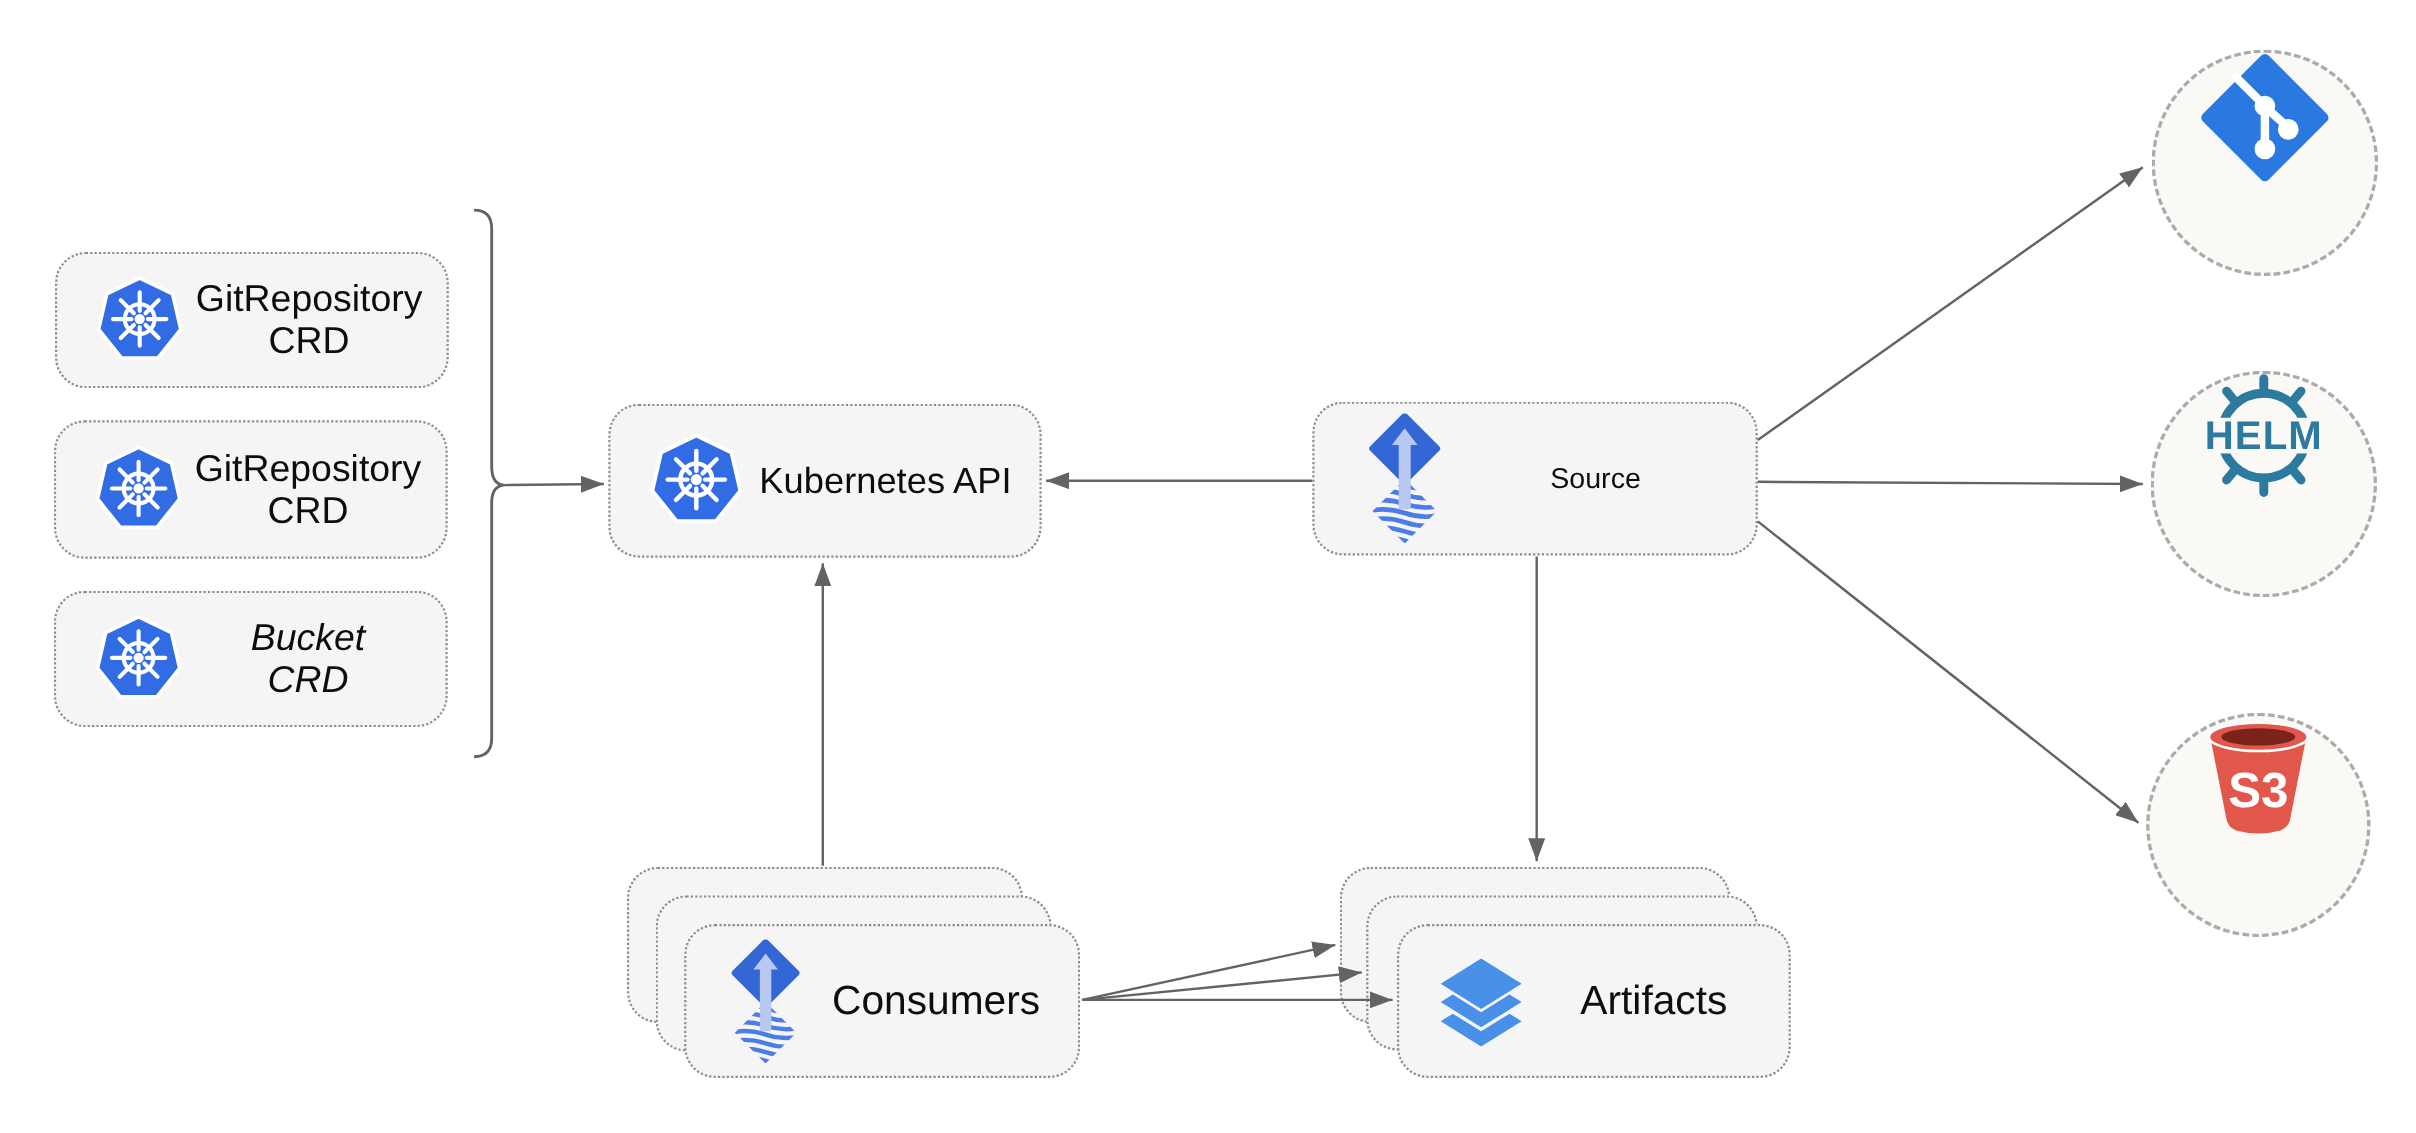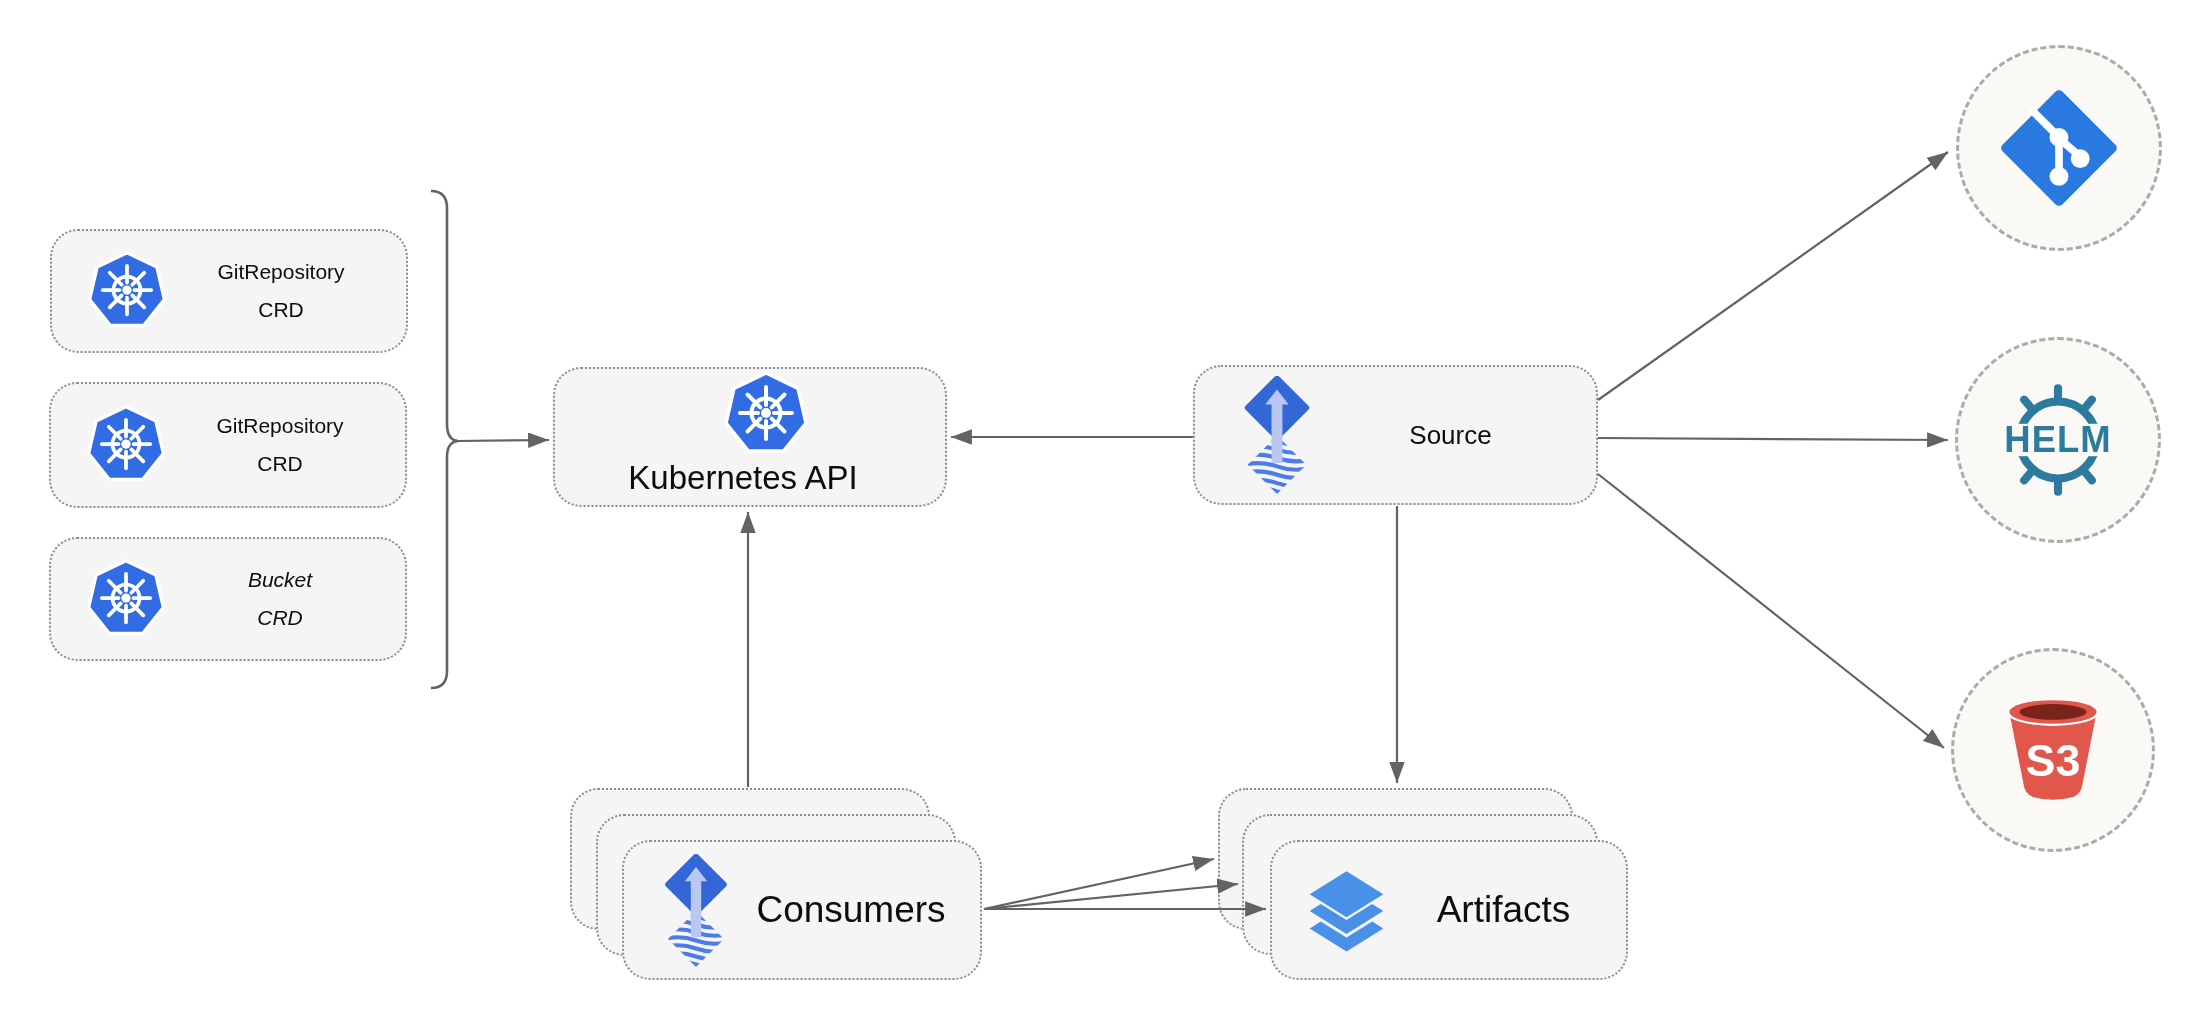--- a/index.html
+++ b/index.html
@@ -12,32 +12,32 @@
     background:var(--node-fill,#f5f5f5);
     border:2px dotted var(--node-border,#8c8c8c);
     border-radius:28px;
     display:flex;align-items:center;
   }
   .ghost{z-index:1;}
   .ghost2{z-index:2;}
   .front{z-index:3;}
   .node .icon{flex:0 0 auto;margin-left:32px;}
   .node-label{
-    flex:1 1 auto;text-align:center;font-size:21px;line-height:38px;
+    flex:1 1 auto;text-align:center;font-size:34px;line-height:38px;
     margin-right:14px;color:#0d0d0d;white-space:nowrap;
   }
   .node-label span{display:block;}
   .api-label{font-size:33px;}
   .big-label{font-size:37px;}
   .ext-circle{
     position:absolute;box-sizing:border-box;border-radius:50%;
     width:206px;height:206px;
     background:var(--circle-fill,#faf9f6);
     border:3px dashed var(--circle-border,#ababab);
-    display:flex;align-items:center;justify-content:center;
+    display:flex;align-items:flex-start;justify-content:center;
     z-index:1;
   }
   svg.connectors{position:absolute;left:0;top:0;z-index:10;pointer-events:none;}
   .defs-holder{position:absolute;width:0;height:0;overflow:hidden;}
 </style>
 </head>
 <body>
 
 <div class="canvas">
 
@@ -103,21 +103,21 @@
   <div class="node" style="left:49px;top:537px;width:358px;height:124px;font-style:italic;">
     <svg class="icon" width="86" height="84" viewBox="0 0 90 90">
         <use href="#def-k8s"></use>
       </svg>
     <div class="node-label">
       <span>Bucket</span>
       <span>CRD</span>
     </div>
   </div>
 
-  <div class="node" style="left:553px;top:367px;width:394px;height:140px;flex-direction:column;">
+  <div class="node" style="left:553px;top:367px;width:394px;height:140px;">
     <svg class="icon" width="92" height="90" viewBox="0 0 90 90">
         <use href="#def-k8s"></use>
       </svg>
     <div class="node-label api-label">Kubernetes API</div>
   </div>
 
   <div class="node" style="left:1193px;top:365px;width:405px;height:140px;">
     <svg class="icon" width="84" height="118" viewBox="0 0 100 141" style="margin-left:40px">
         <use href="#def-flux"></use>
       </svg>

